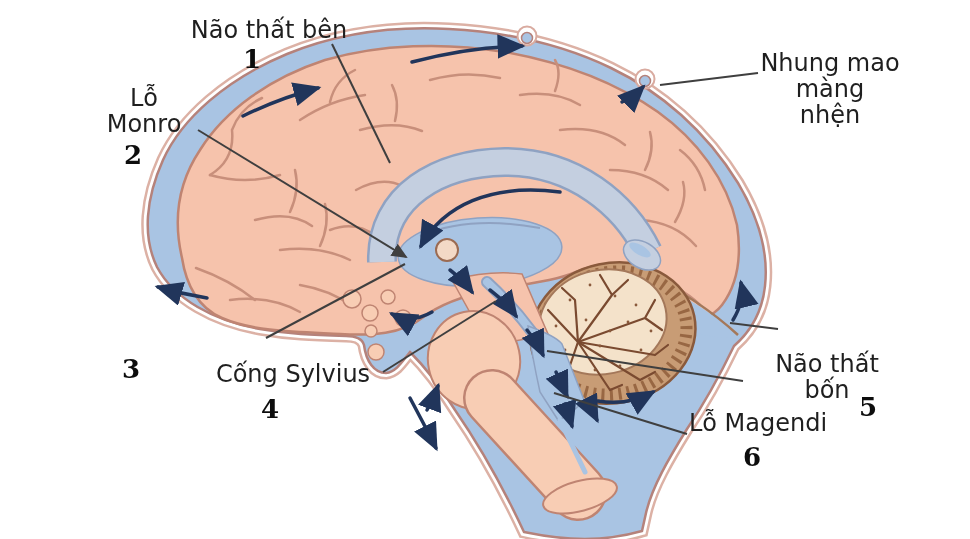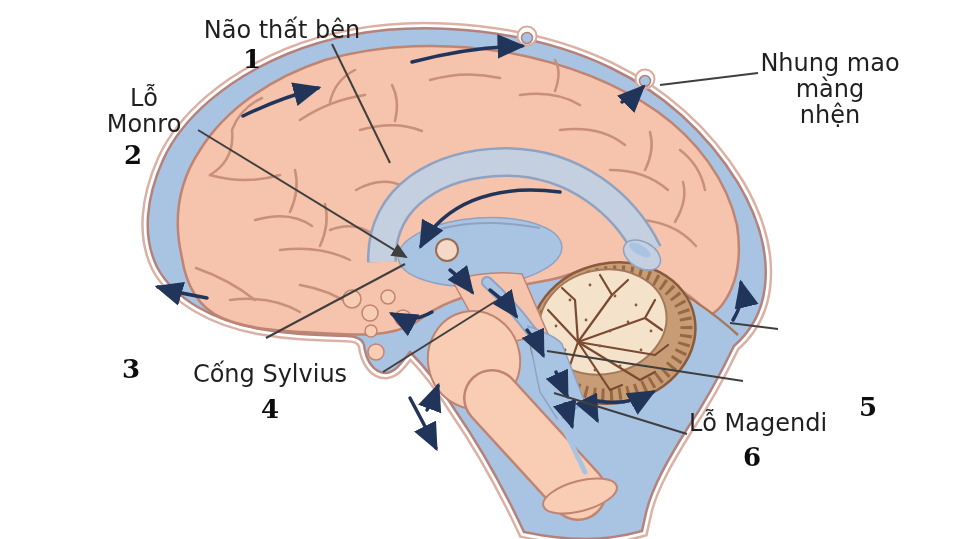--- a/index.html
+++ b/index.html
@@ -171,34 +171,35 @@
       <path d="M 198 130 L 406 257" marker-end="url(#ahg)"></path>
       <path d="M 758 73 L 660 85"></path>
       <path d="M 266 338 L 405 264"></path>
       <path d="M 383 372 L 496 301"></path>
       <path d="M 778 329 L 730 323"></path>
       <path d="M 743 381 L 547 351"></path>
       <path d="M 687 434 L 554 393"></path>
     </g>
   </svg>
 
-  <div class="lbl" style="left:282px;top:31px">Não thất bên</div>
+  <div class="lbl" style="left:269px;top:31px">Não thất bên</div>
   <div class="num" style="left:252px;top:59px">1</div>
 
   <div class="lbl" style="left:144px;top:112px">Lỗ
 Monro</div>
   <div class="num" style="left:133px;top:155px">2</div>
 
   <div class="lbl" style="left:830px;top:90px">Nhung mao màng
 nhện</div>
 
   <div class="num" style="left:131px;top:369px">3</div>
 
-  <div class="lbl" style="left:270px;top:375px">Cống Sylvius</div>
+  <div class="lbl" style="left:293px;top:375px">Cống Sylvius</div>
   <div class="num" style="left:270px;top:409px">4</div>
 
 
+  <div class="lbl" style="left:827px;top:378px">Não thất bốn</div>
   <div class="num" style="left:868px;top:407px">5</div>
 
   <div class="lbl" style="left:758px;top:424px">Lỗ Magendi</div>
   <div class="num" style="left:752px;top:457px">6</div>
 
 </div>
 
 </body></html>

